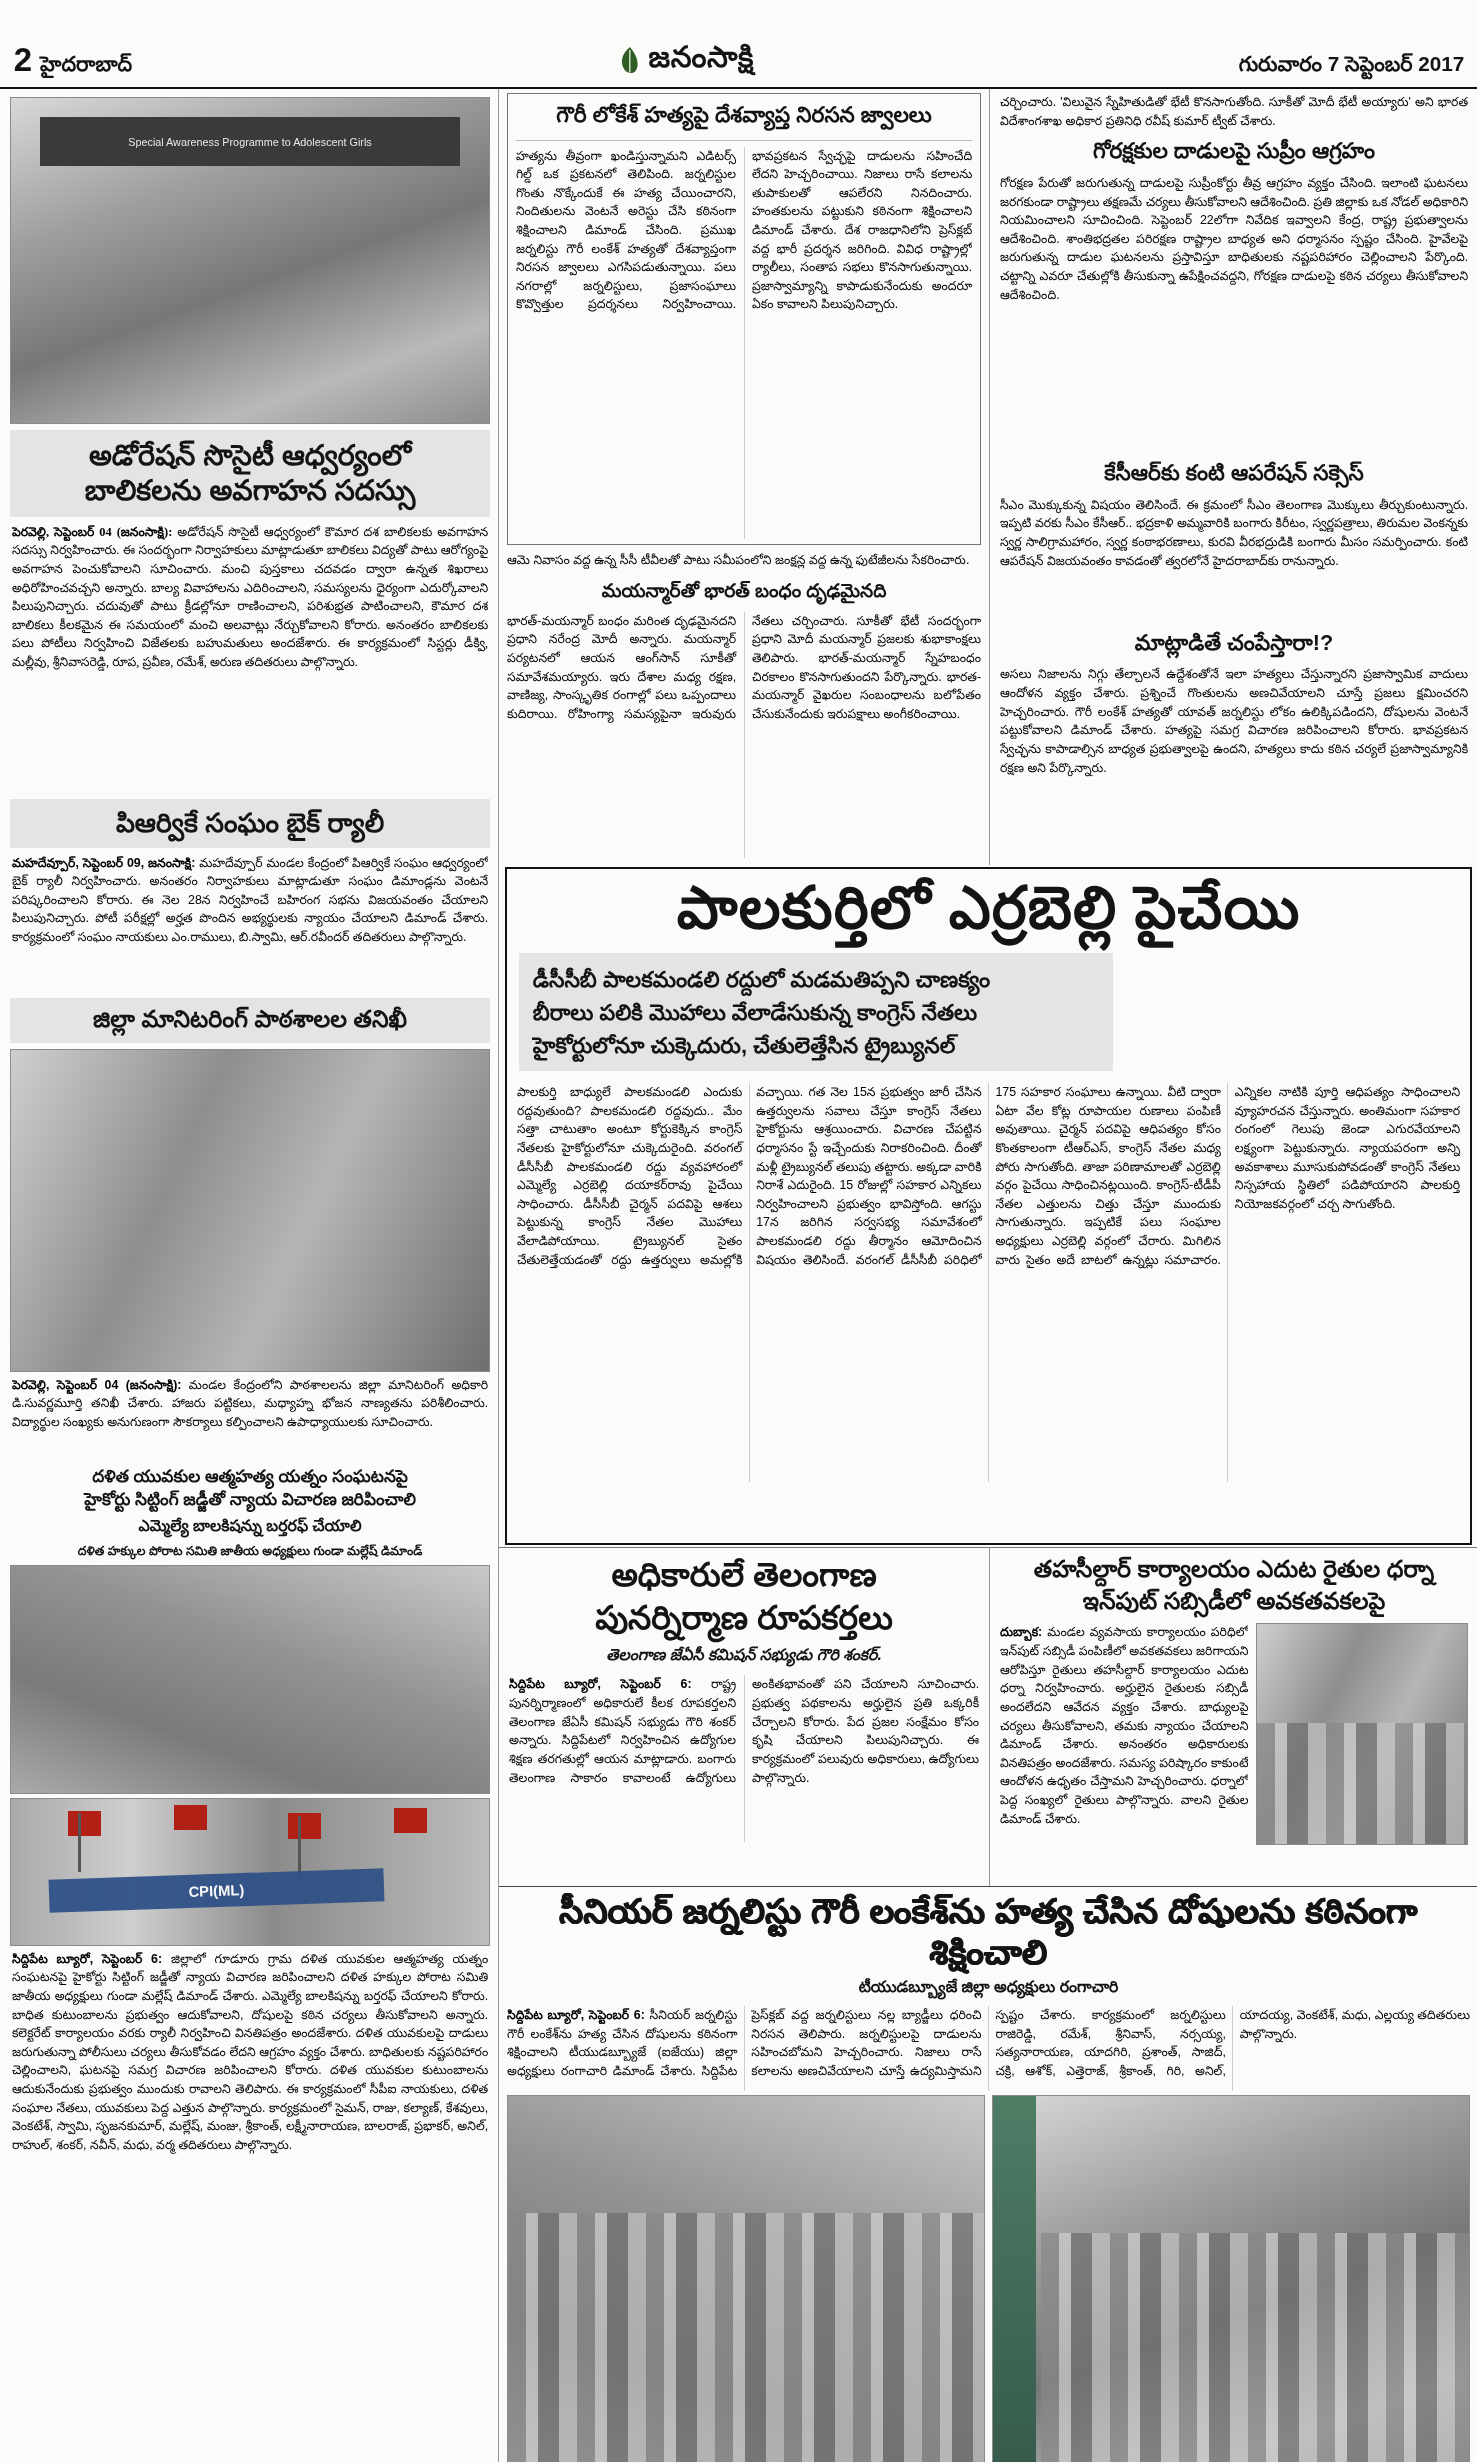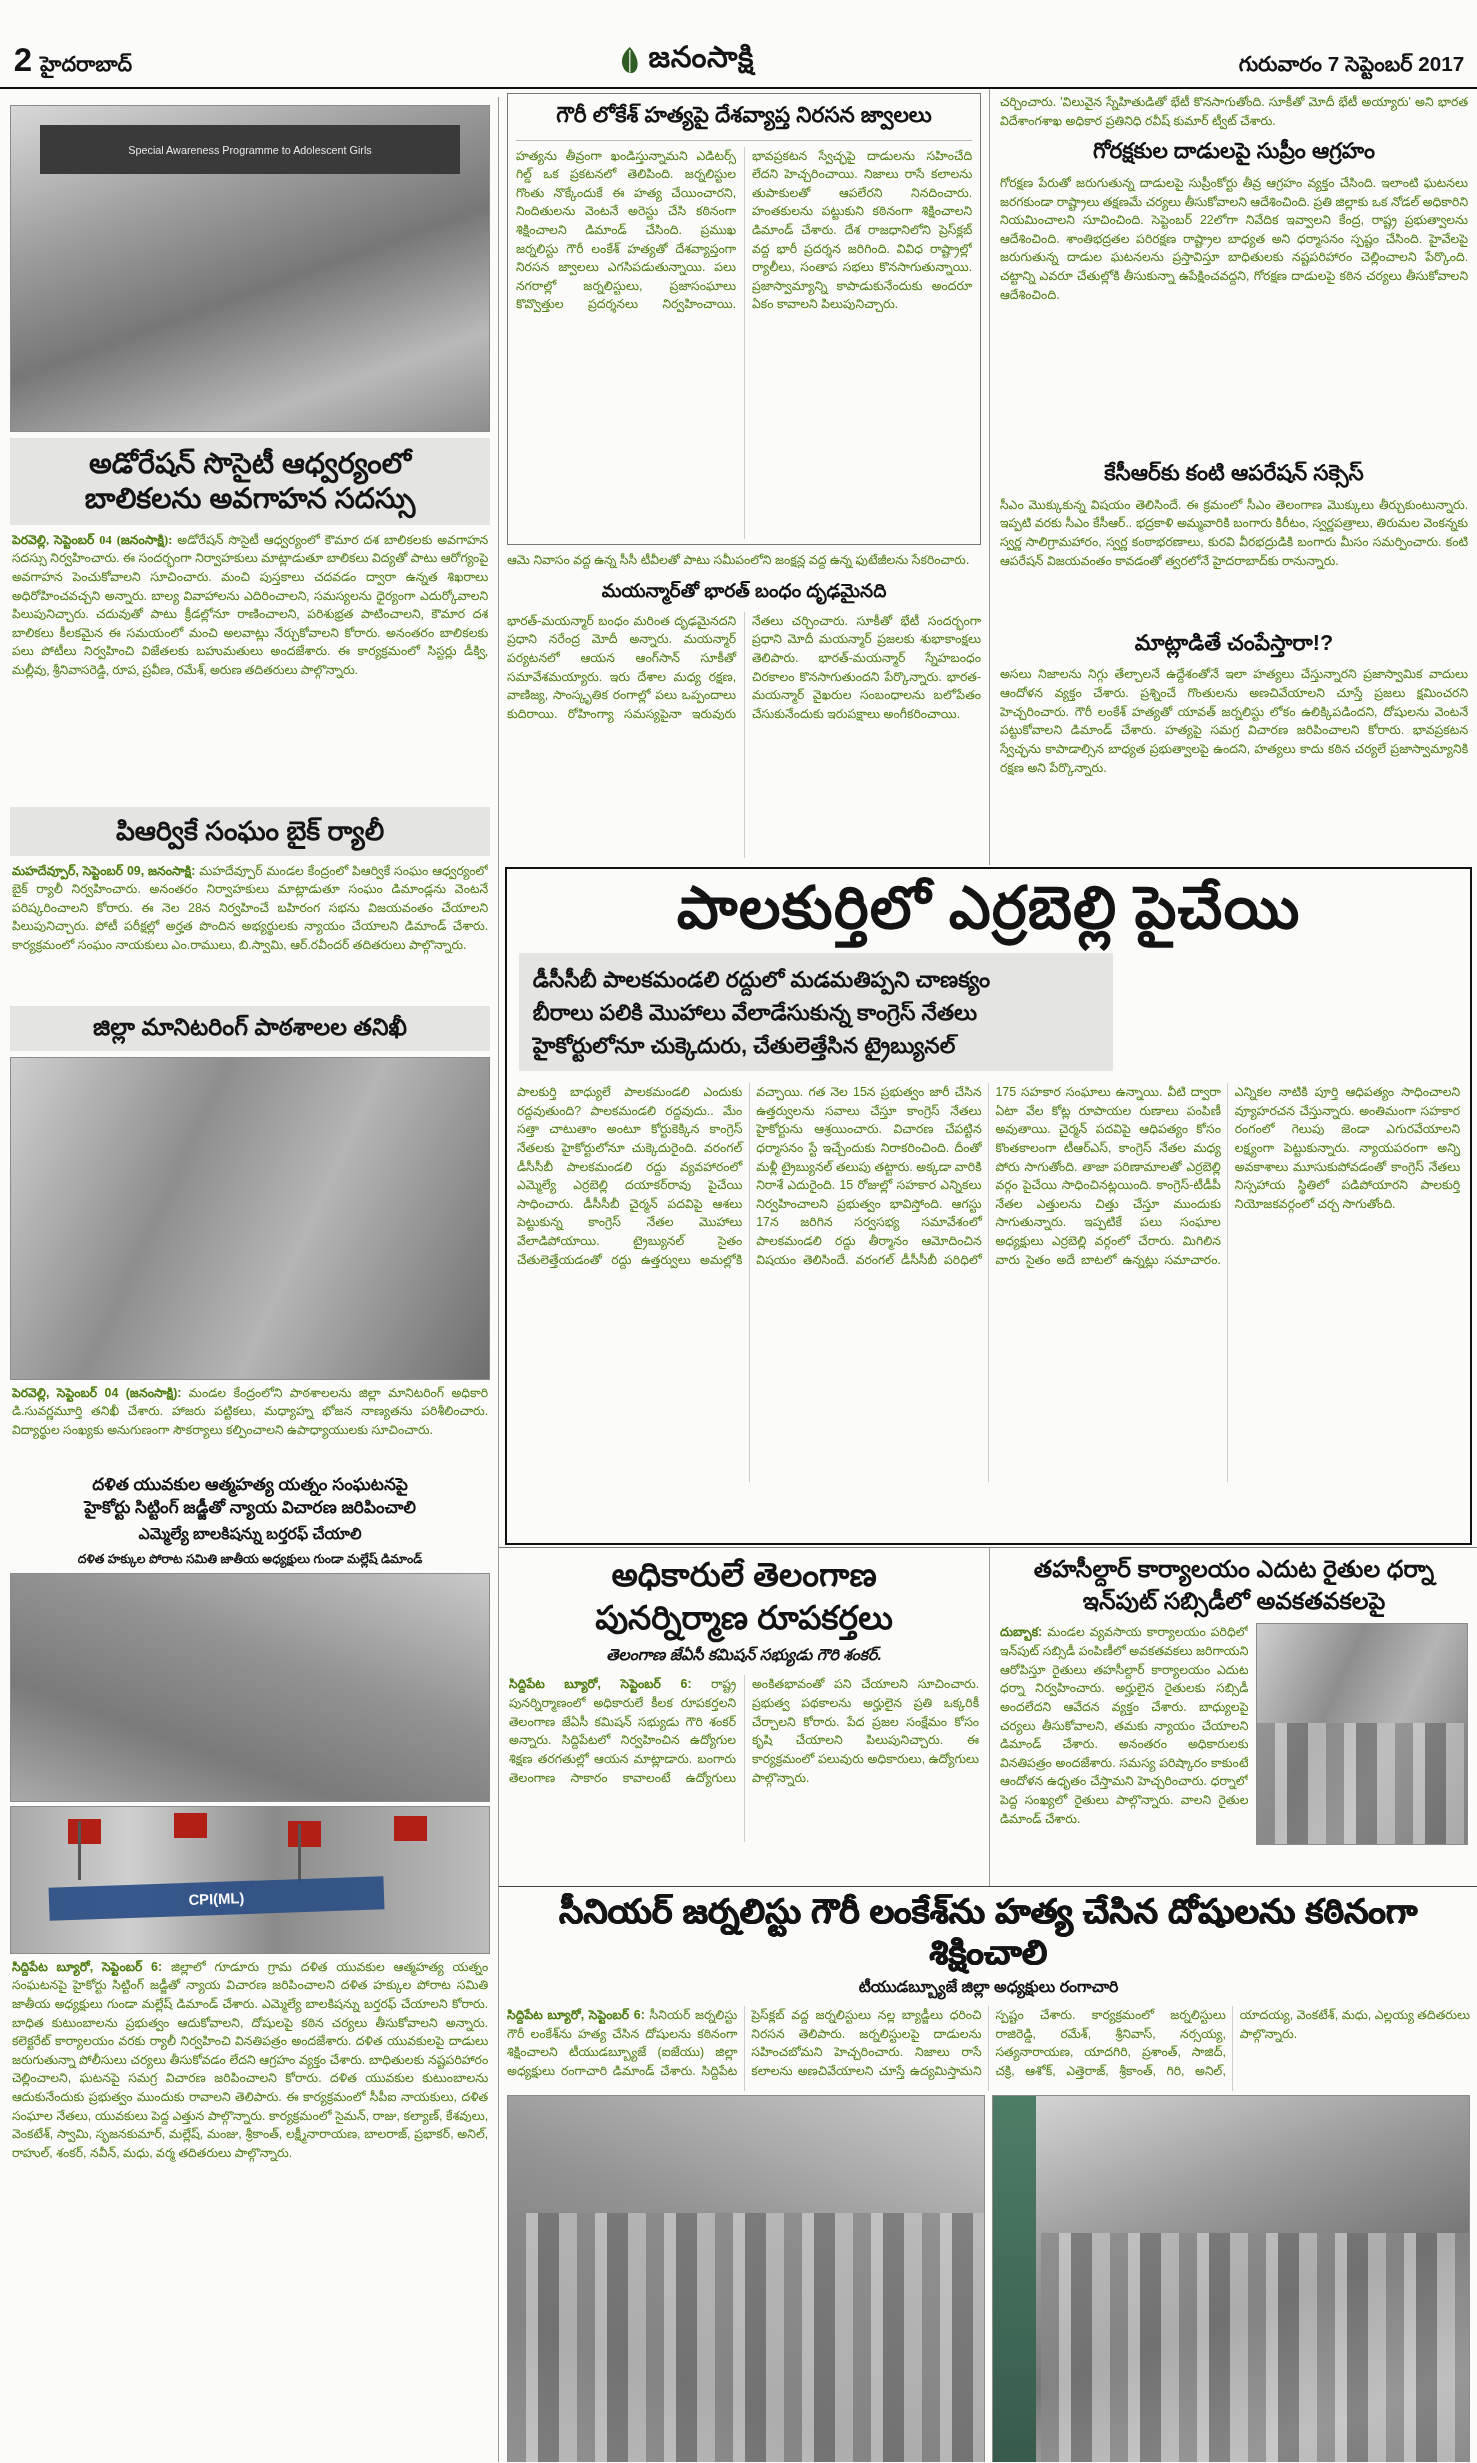--- a/index.html
+++ b/index.html
@@ -19,26 +19,26 @@
   .hdr-left { display: flex; align-items: baseline; gap: 7.9px; }
   .pageno { font-size: 33px; font-weight: bold; }
   .city { font-size: 20.7px; font-weight: bold; }
   .masthead { display: flex; align-items: center; gap: 5.9px; justify-content: center; }
   .masthead .logo-ic { width: 25.6px; height: 29.6px; }
   .masthead .mtitle { font-size: 29.6px; font-weight: 900; letter-spacing: 0.5px; }
   .hdate { font-size: 20.7px; font-weight: bold; }
 
   
   .main { display: flex; height: 2373px; }
-  .lcol { width: 506px; border-right: 1px solid #999; padding: 3.9px 7.9px 0 9.9px; overflow: hidden; margin-top: 8px; }
+  .lcol { width: 506px; border-right: 1px solid #999; padding: 3.9px 7.9px 0 9.9px; overflow: hidden; }
   .rarea { width: 993px; overflow: hidden; }
 
   
   .gbox { background: #e4e4e2; text-align: center; font-weight: 900; padding: 7.9px 3.9px; margin: 5.9px 0; line-height: 1.25; }
-  .bodytxt { font-size: 12.4px; line-height: 1.5; text-align: justify; color: #4d7c0f; }
+  .bodytxt { font-size: 12.4px; line-height: 1.5; text-align: justify; color: #000000; }
   .dateline { font-weight: bold; }
   .photo { border: 1px solid #8a8a8a; background: #bdbdbd; position: relative; overflow: hidden; margin: 3.9px 0; }
   .ph-grad1 { background: linear-gradient(160deg,#d8d8d8 0%,#9f9f9f 30%,#777 55%,#b9b9b9 80%,#8d8d8d 100%); }
   .ph-grad2 { background: linear-gradient(115deg,#cfcfcf 0%,#8e8e8e 35%,#b5b5b5 60%,#6f6f6f 100%); }
   .ph-grad3 { background: linear-gradient(200deg,#c9c9c9 0%,#939393 40%,#7a7a7a 70%,#aaa 100%); }
   .ph-grad4 { background: linear-gradient(90deg,#a9a9a9 0%,#cfcfcf 25%,#8b8b8b 55%,#bdbdbd 100%); }
   .colrule2 { column-count: 2; column-gap: 15.8px; column-rule: 1px solid #ccc; }
   .colrule4 { column-count: 4; column-gap: 13.8px; column-rule: 1px solid #ccc; }
 
   

